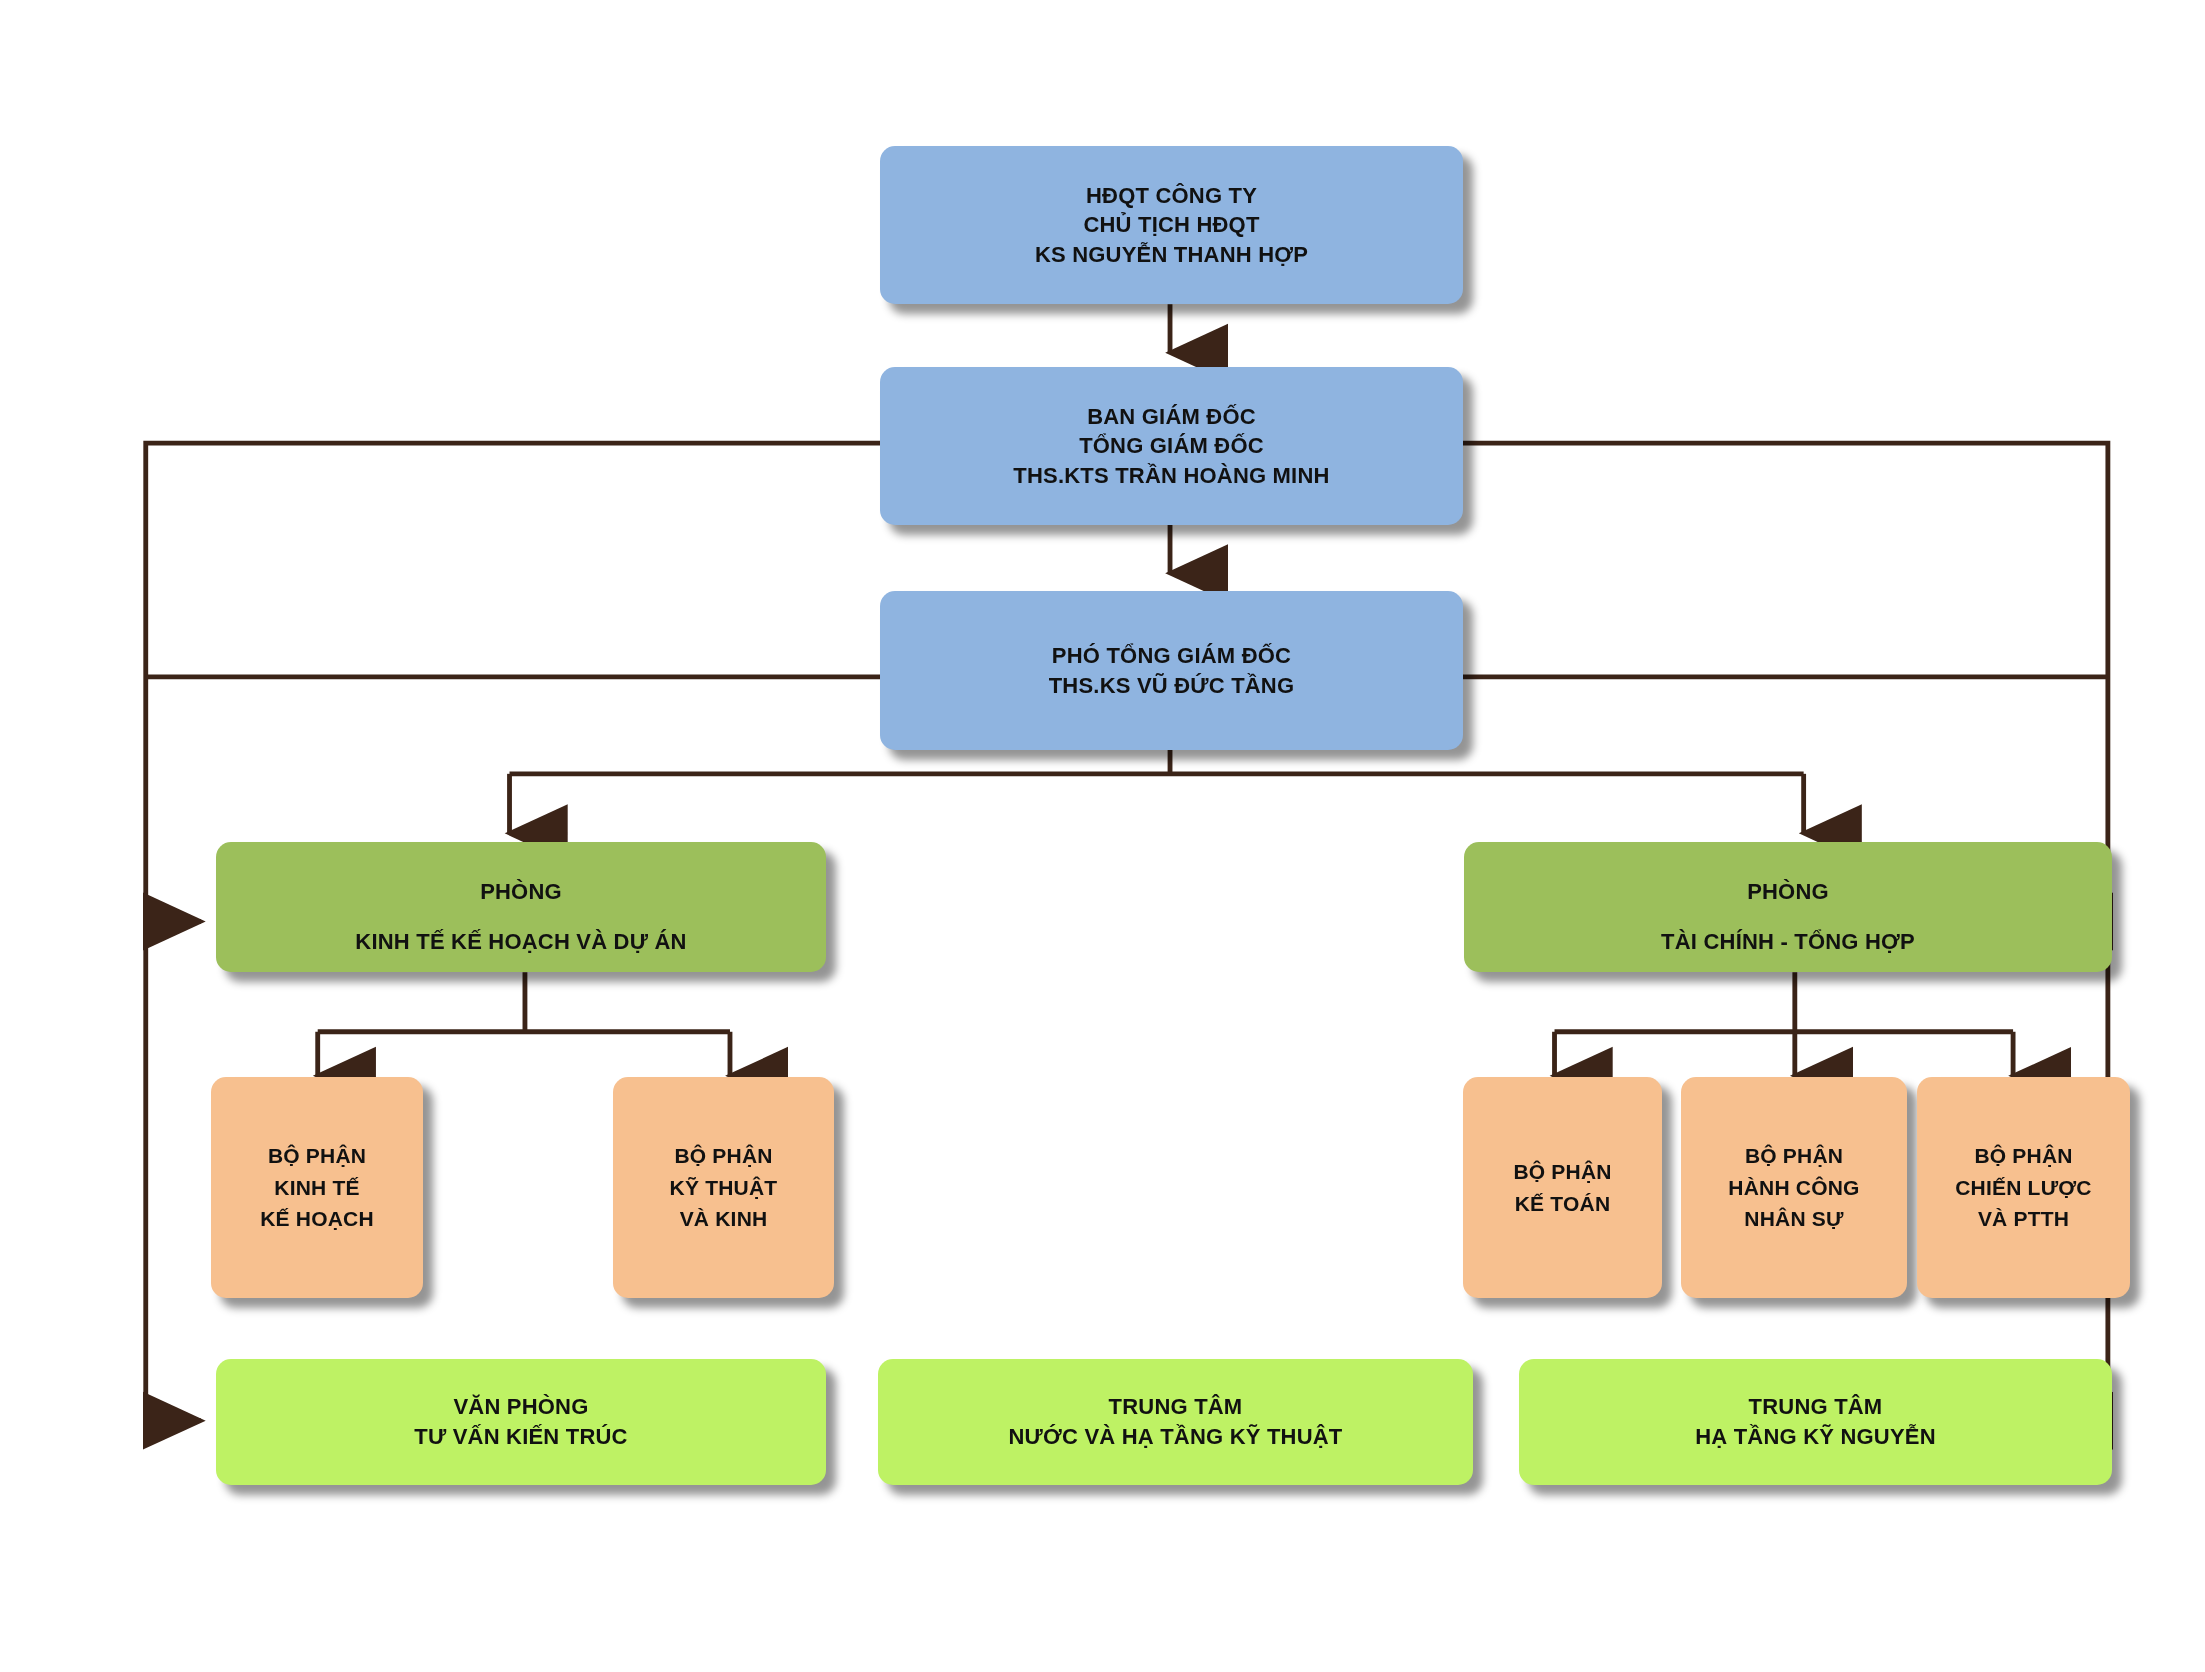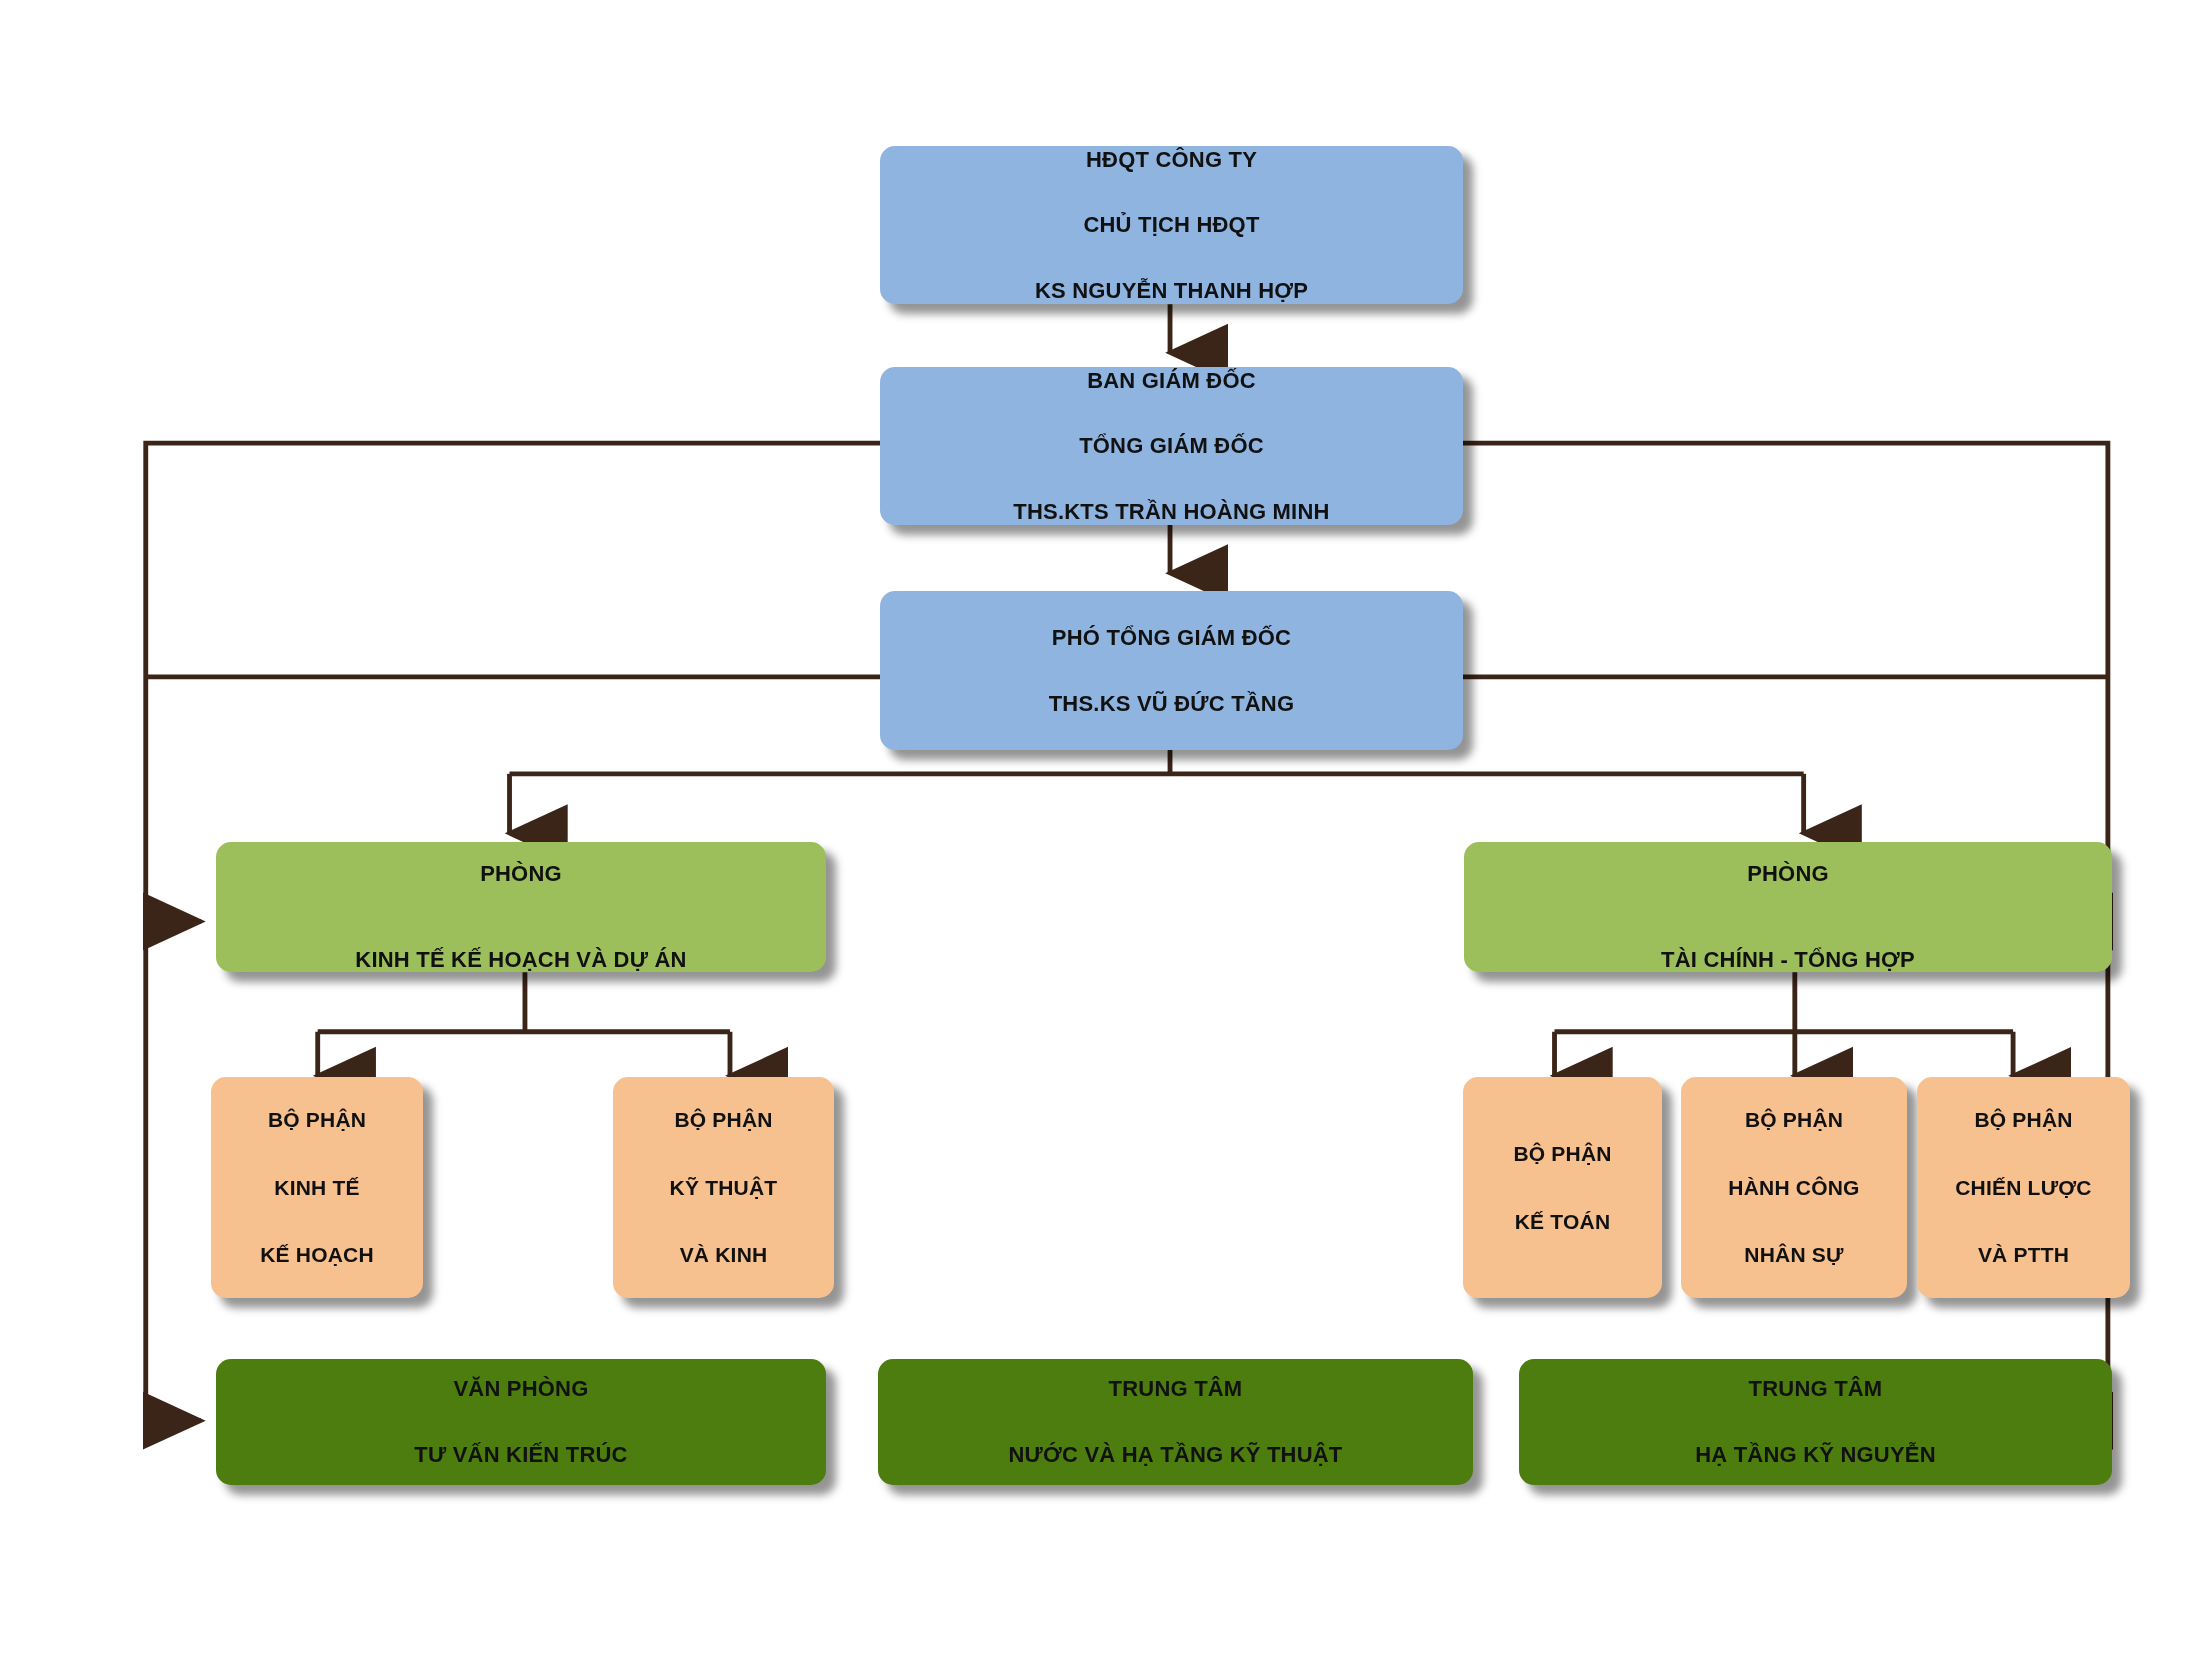--- a/index.html
+++ b/index.html
@@ -34,32 +34,31 @@
     flex-direction: column;
     align-items: center;
     justify-content: center;
     text-align: center;
     border-radius: 15px;
     color: #111111;
     font-weight: bold;
     letter-spacing: 0.2px;
     box-shadow: 9.7px 9.7px 8.8px rgba(0,0,0,0.42);
     z-index: 5;
-    gap: 36px;
   }
 
   .node .line {
     display: block;
     white-space: nowrap;
   }
 
   .node-exec  { background: #8FB4E0; }
   .node-dept  { background: #9CBF5B; }
   .node-unit  { background: #F7C08F; }
-  .node-center{ background: #4d7c0f; }
+  .node-center{ background: #bef264; }
 
   .node-exec .line   { font-size: 22px; line-height: 1.34; }
   .node-dept .line   { font-size: 22px; line-height: 1.38; margin-top: 20px; }
   .node-unit .line   { font-size: 21px; line-height: 1.52; }
   .node-center .line { font-size: 22px; line-height: 1.38; }
 </style>
 </head>
 <body>
 
 <div id="chart-root">

